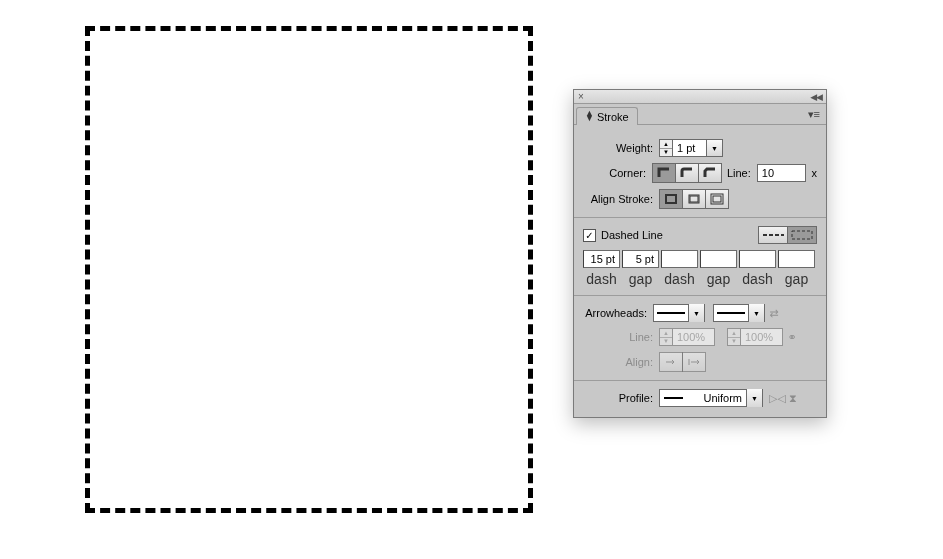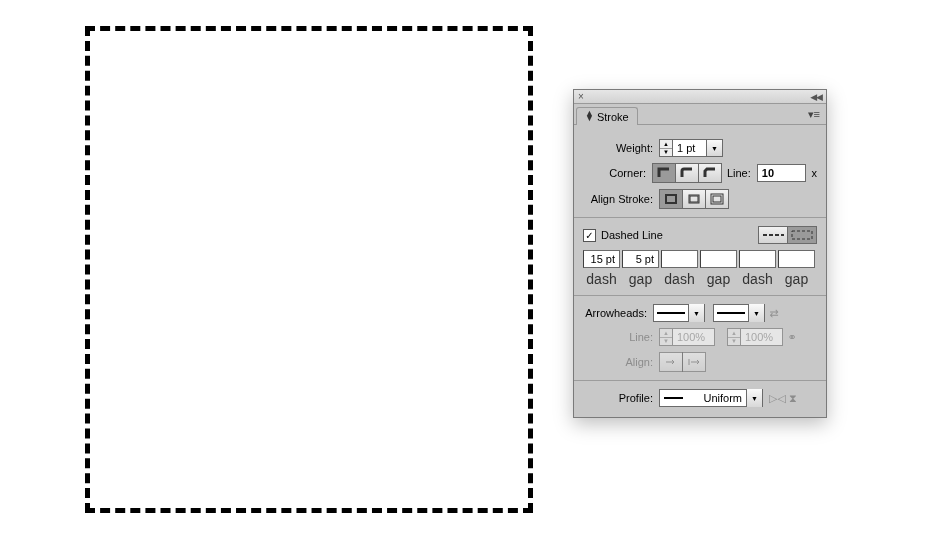--- a/index.html
+++ b/index.html
@@ -210,21 +210,21 @@
               <path d="M2 10 L2 4 Q2 2 4 2 L12 2" fill="none" stroke="#333" stroke-width="3"></path>
             </svg>
           </div>
         <div class="btn">
             <svg viewBox="0 0 14 12">
               <path d="M2 10 L2 4 L4 2 L12 2" fill="none" stroke="#333" stroke-width="3"></path>
             </svg>
           </div>
       </div>
       <span class="lbl" style="width:38px">Line:</span>
-      <input class="field standalone" style="width: 53px; font-weight: bold;" value="10">
+      <input class="field standalone" style="width: 53px;" value="10">
       <span class="suffix-x">x</span>
     </div>
 
     <div class="row">
       <span class="lbl">Align Stroke:</span>
       <div class="btn-group">
         <div class="btn active">
             <svg viewBox="0 0 14 12">
               <rect x="2" y="2" width="10" height="8" fill="none" stroke="#333" stroke-width="2"></rect>
             </svg>

